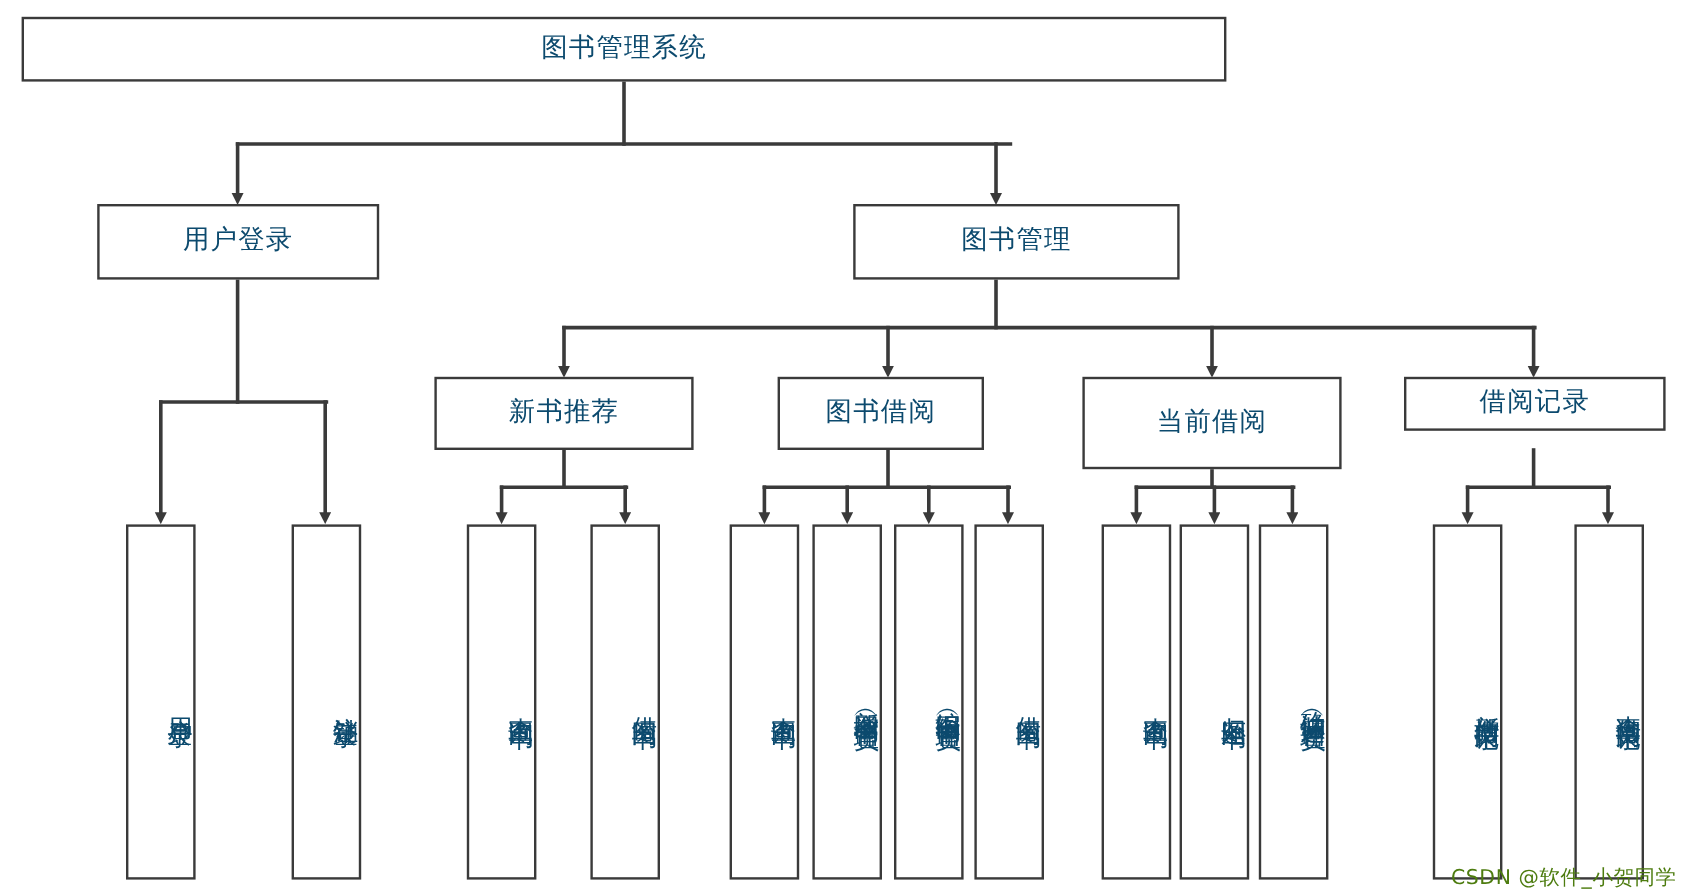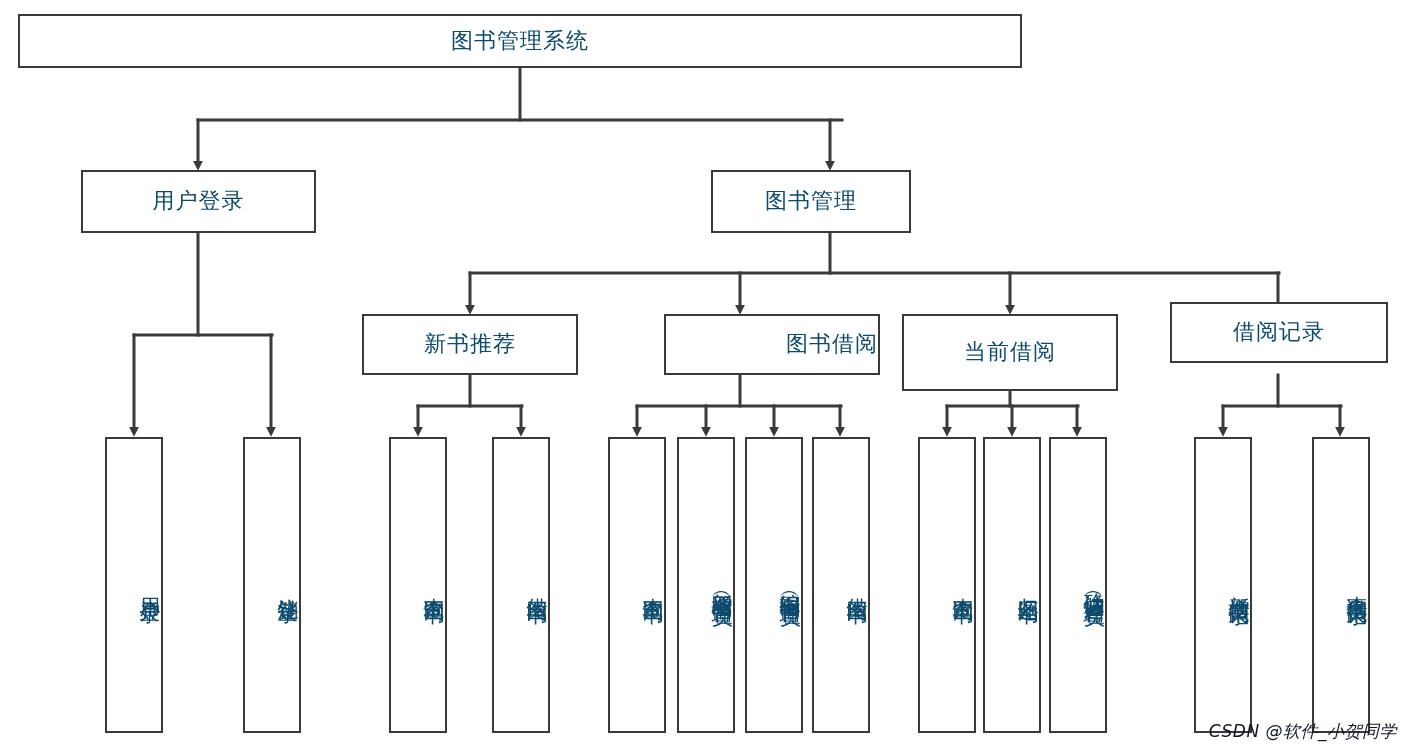--- a/index.html
+++ b/index.html
@@ -53,25 +53,24 @@
   .node.v .vtext {
     writing-mode: vertical-rl;
     text-orientation: upright;
     display: block;
   }
   .watermark {
     position: absolute;
     right: 8px;
     bottom: 4px;
     font-size: 17px;
-    color: #0f172a;
+    color: #4d7c0f;
     letter-spacing: 0.5px;
     white-space: nowrap;
     pointer-events: none;
-    font-style: italic;
   }
 </style>
 </head>
 <body>
 
 <div id="canvas">
 
   <svg id="wires" viewBox="0 0 1405 747" xmlns="http://www.w3.org/2000/svg">
     <defs>
       <marker id="arrow" markerWidth="10" markerHeight="12" refX="1.2" refY="5" orient="auto" markerUnits="userSpaceOnUse">
@@ -123,34 +122,34 @@
     </g>
   </svg>
 
   <div class="node h" style="left:18px; top:14px; width:1004px; height:54px;">
     <span>图书管理系统</span>
   </div>
 
   <div class="node h" style="left:81px; top:170px; width:235px; height:63px;">
     <span>用户登录</span>
   </div>
-  <div class="node h" style="left:711px; top:170px; width:200px; height:63px;">
+  <div class="node h" style="left:711px; top:170px; width:272px; height:63px;">
     <span>图书管理</span>
   </div>
 
   <div class="node h" style="left:362px; top:314px; width:216px; height:61px;">
     <span>新书推荐</span>
   </div>
-  <div class="node h" style="left:664px; top:314px; width:216px; height:61px;justify-content:flex-end;">
+  <div class="node h" style="left:648px; top:314px; width:172px; height:61px;">
     <span>图书借阅</span>
   </div>
   <div class="node h" style="left:902px; top:314px; width:216px; height:77px;">
     <span>当前借阅</span>
   </div>
-  <div class="node h" style="left:1170px; top:302px; width:218px; height:61px;">
+  <div class="node h" style="left:1170px; top:314px; width:218px; height:45px;">
     <span>借阅记录</span>
   </div>
 
   <div class="node v" style="left:105px; top:437px; width:58px; height:296px;">
     <span class="vtext">用户登录</span>
   </div>
   <div class="node v" style="left:243px; top:437px; width:58px; height:296px;">
     <span class="vtext">注销登录</span>
   </div>
 

